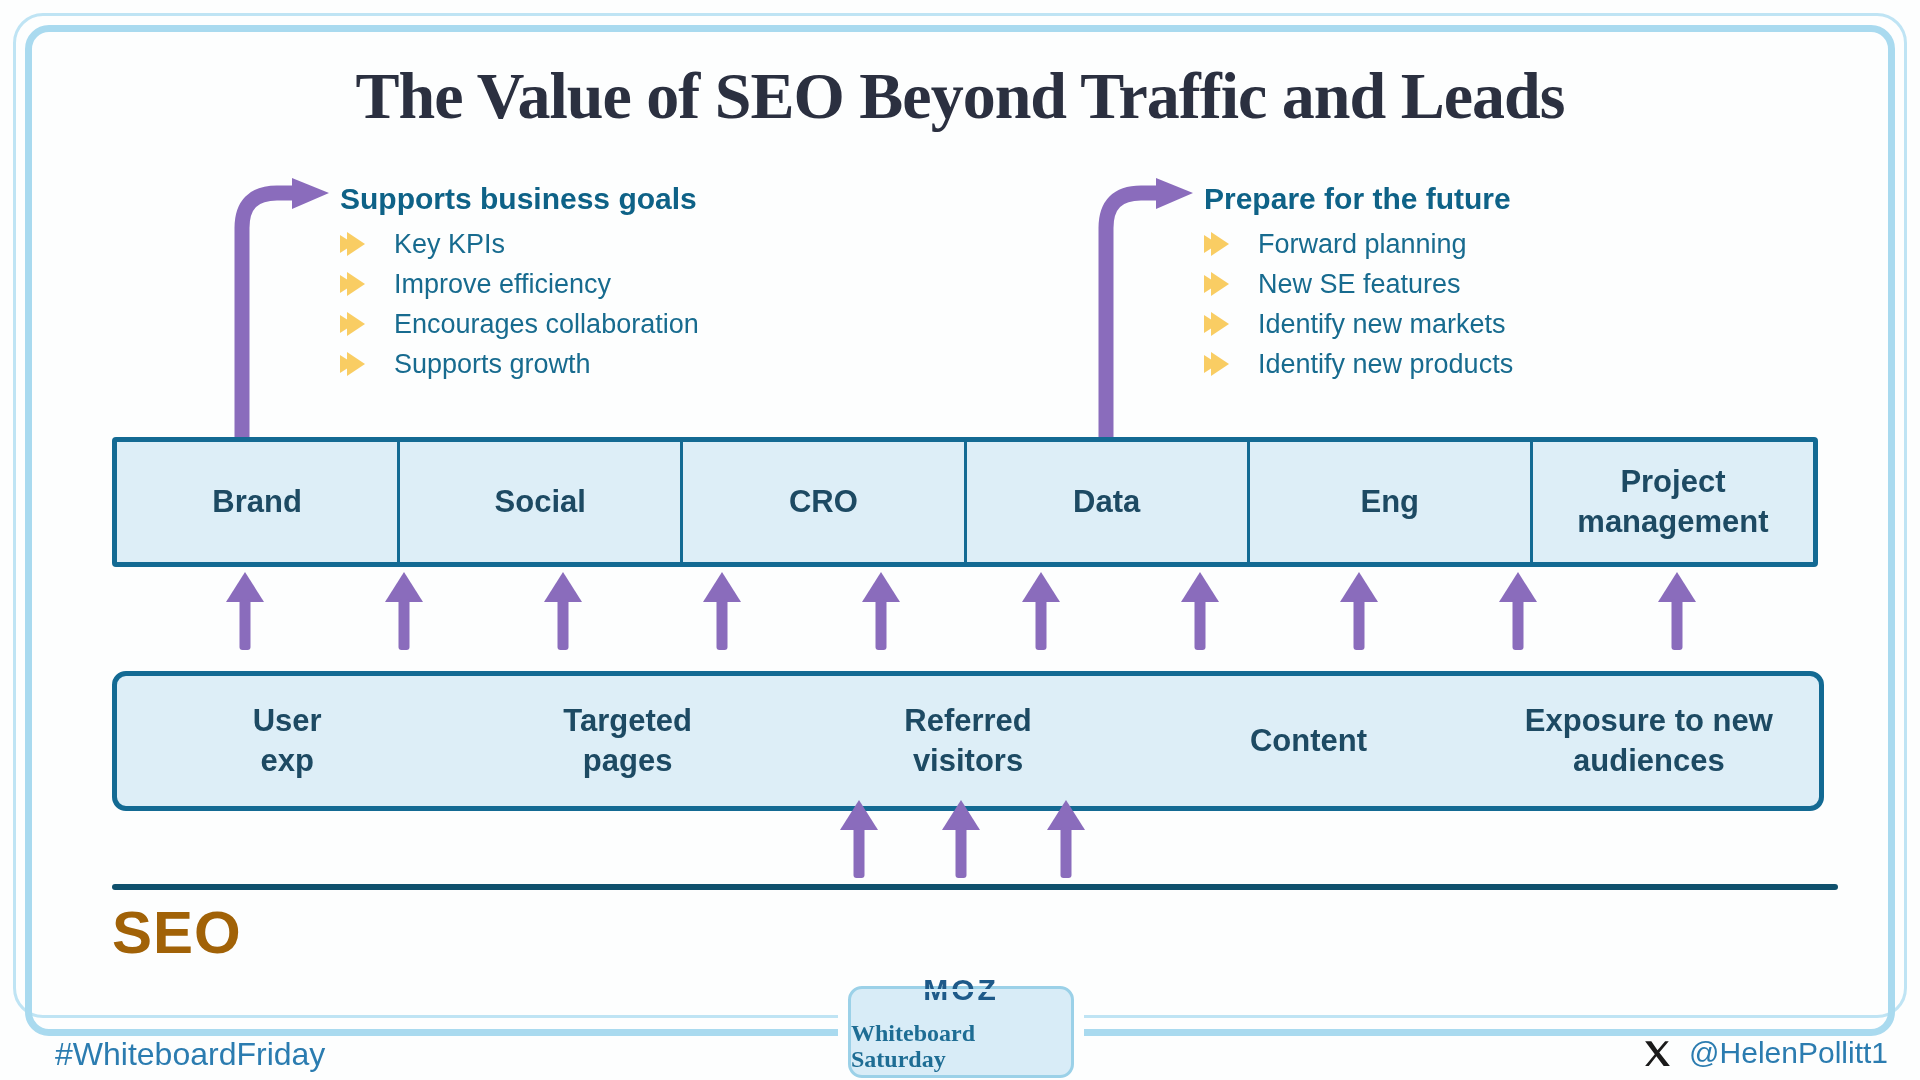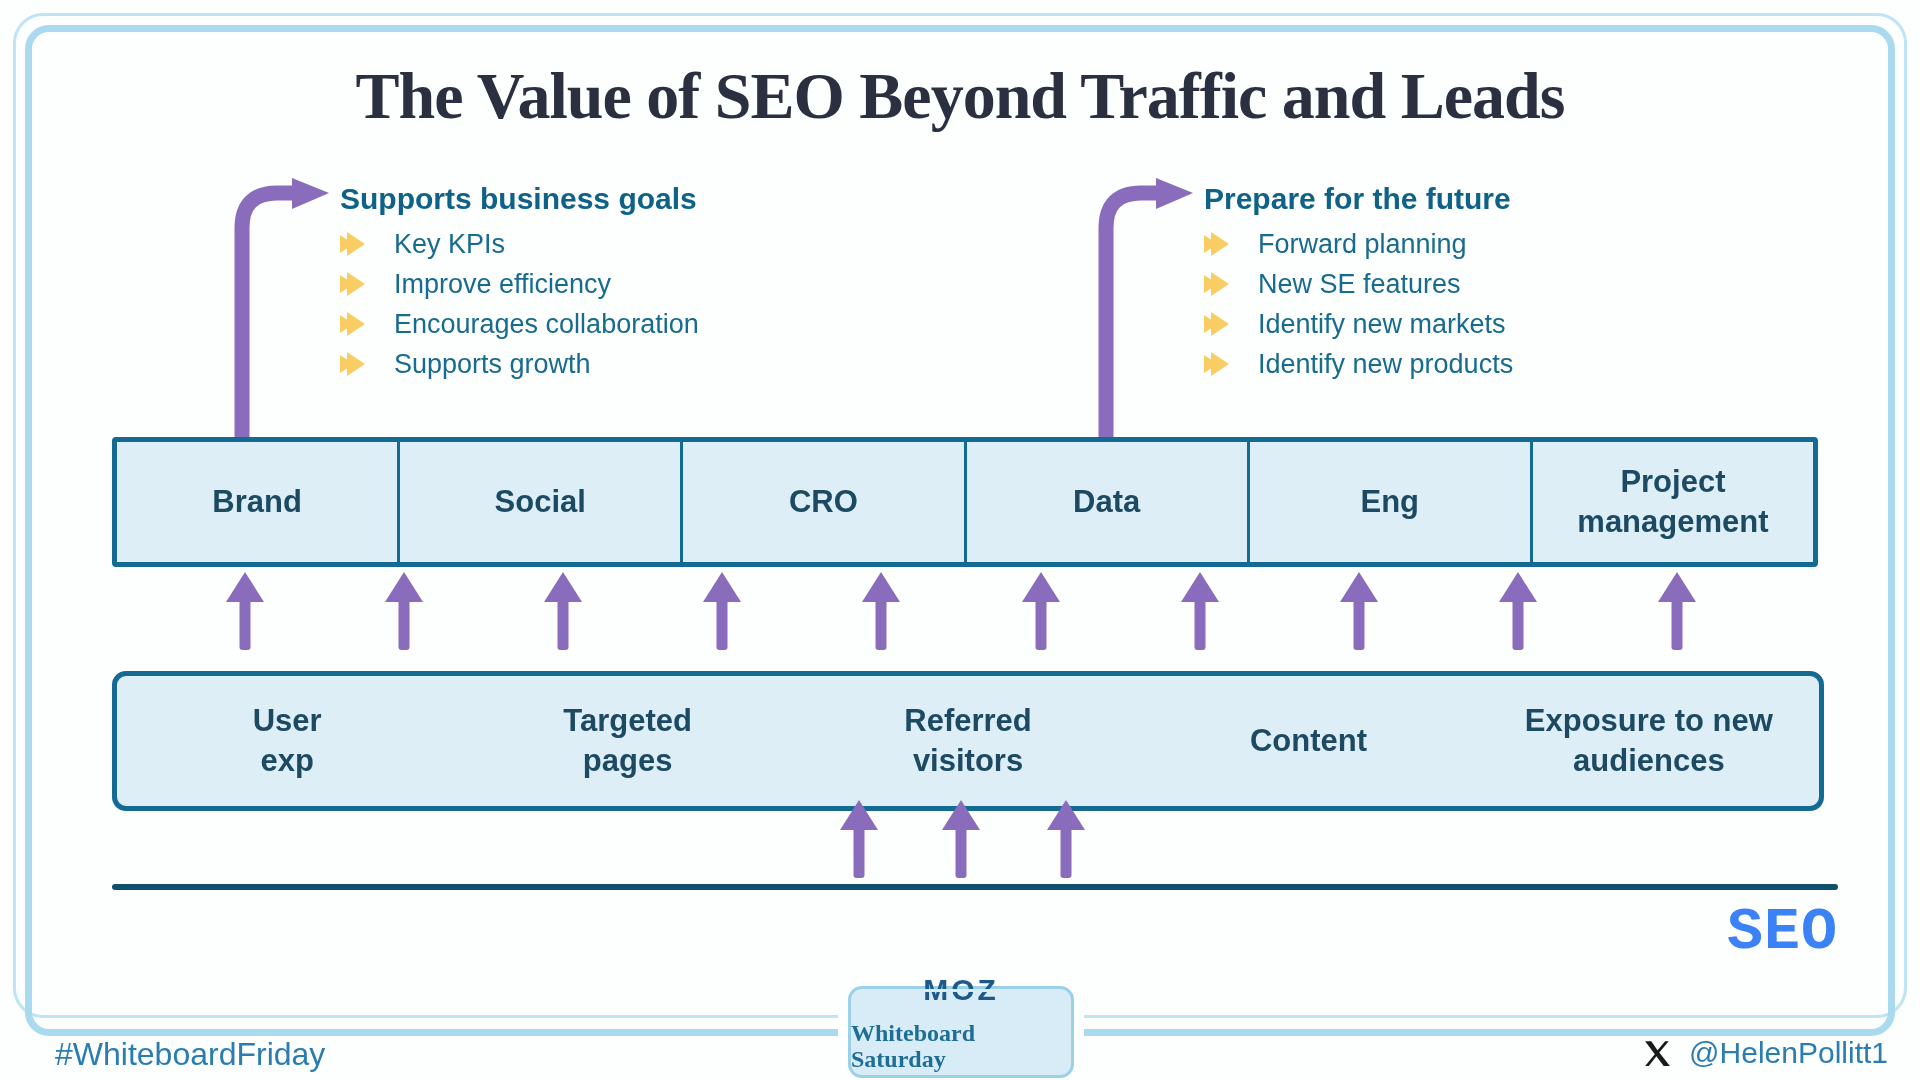--- a/index.html
+++ b/index.html
@@ -48,22 +48,22 @@
   .w120{max-width:120px;}
   .w180{max-width:180px;}
   .w270{max-width:270px;}
   .up-arrow{position:absolute;width:38px;height:78px;}
   
   .seo-line{
     position:absolute;left:112px;top:884px;width:1726px;height:6px;
     background:#0f516d;border-radius:3px;
   }
   .seo-label{
-    position:absolute;left:112px;top:898px;width:1726px;text-align:right;
-    font-size:60px;font-weight:700;color:#3b82f6;letter-spacing:1px;font-family:Liberation Mono, monospace;
+    position:absolute;left:112px;top:898px;width:1726px;text-align:left;
+    font-size:60px;font-weight:700;color:#a16207;letter-spacing:1px;
   }
   
   .badge{
     position:absolute;left:848px;top:986px;width:226px;height:92px;
     background:#d8ecf7;border:3px solid #9bd1e8;border-radius:14px;
     box-shadow:0 0 0 10px #fdfefe;box-sizing:border-box;
     display:flex;flex-direction:column;align-items:center;justify-content:center;gap:16px;
   }
   .badge-brand{
     position:relative;font-size:30px;font-weight:800;letter-spacing:3px;

